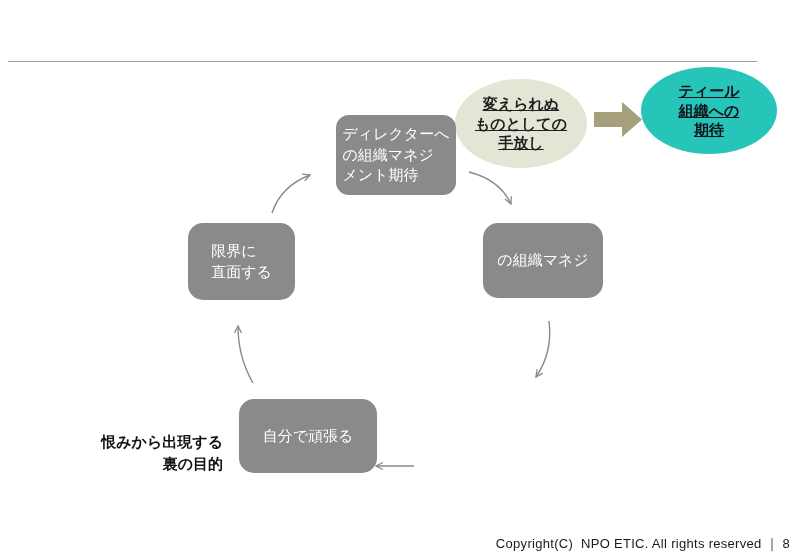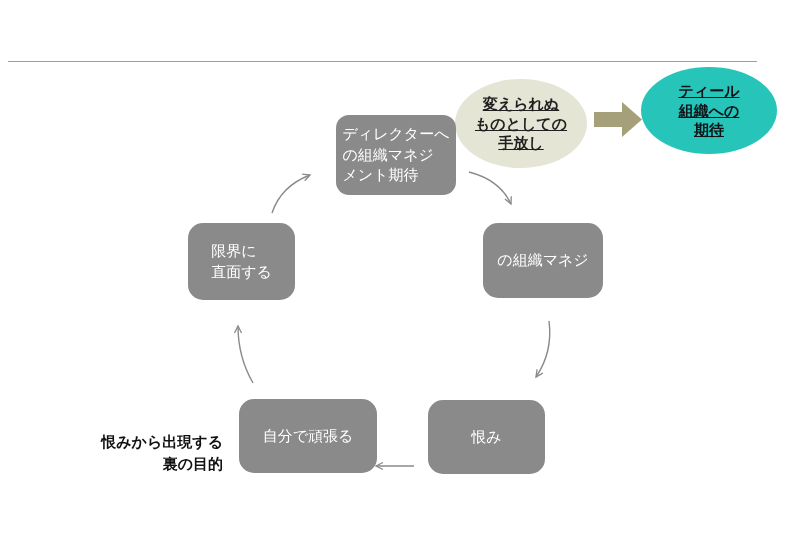--- a/index.html
+++ b/index.html
@@ -91,21 +91,21 @@
   </svg>
 
   <div class="ellipse teal e-teal">ティール
 組織への
 期待</div>
 
   <div class="node n-director">ディレクターへ
 の組織マネジ
 メント期待</div>
   <div class="node n-betrayed">の組織マネジ</div>
-  <div class="node n-urami">恨み</div>
   <div class="node n-ganbaru">自分で頑張る</div>
   <div class="node n-genkai">限界に
 直面する</div>
 
   <div class="caption">恨みから出現する
 裏の目的</div>
 
+  <div class="footer">Copyright(C)  NPO ETIC. All rights reserved ｜ 8</div>
 </div>
 
 </body></html>

